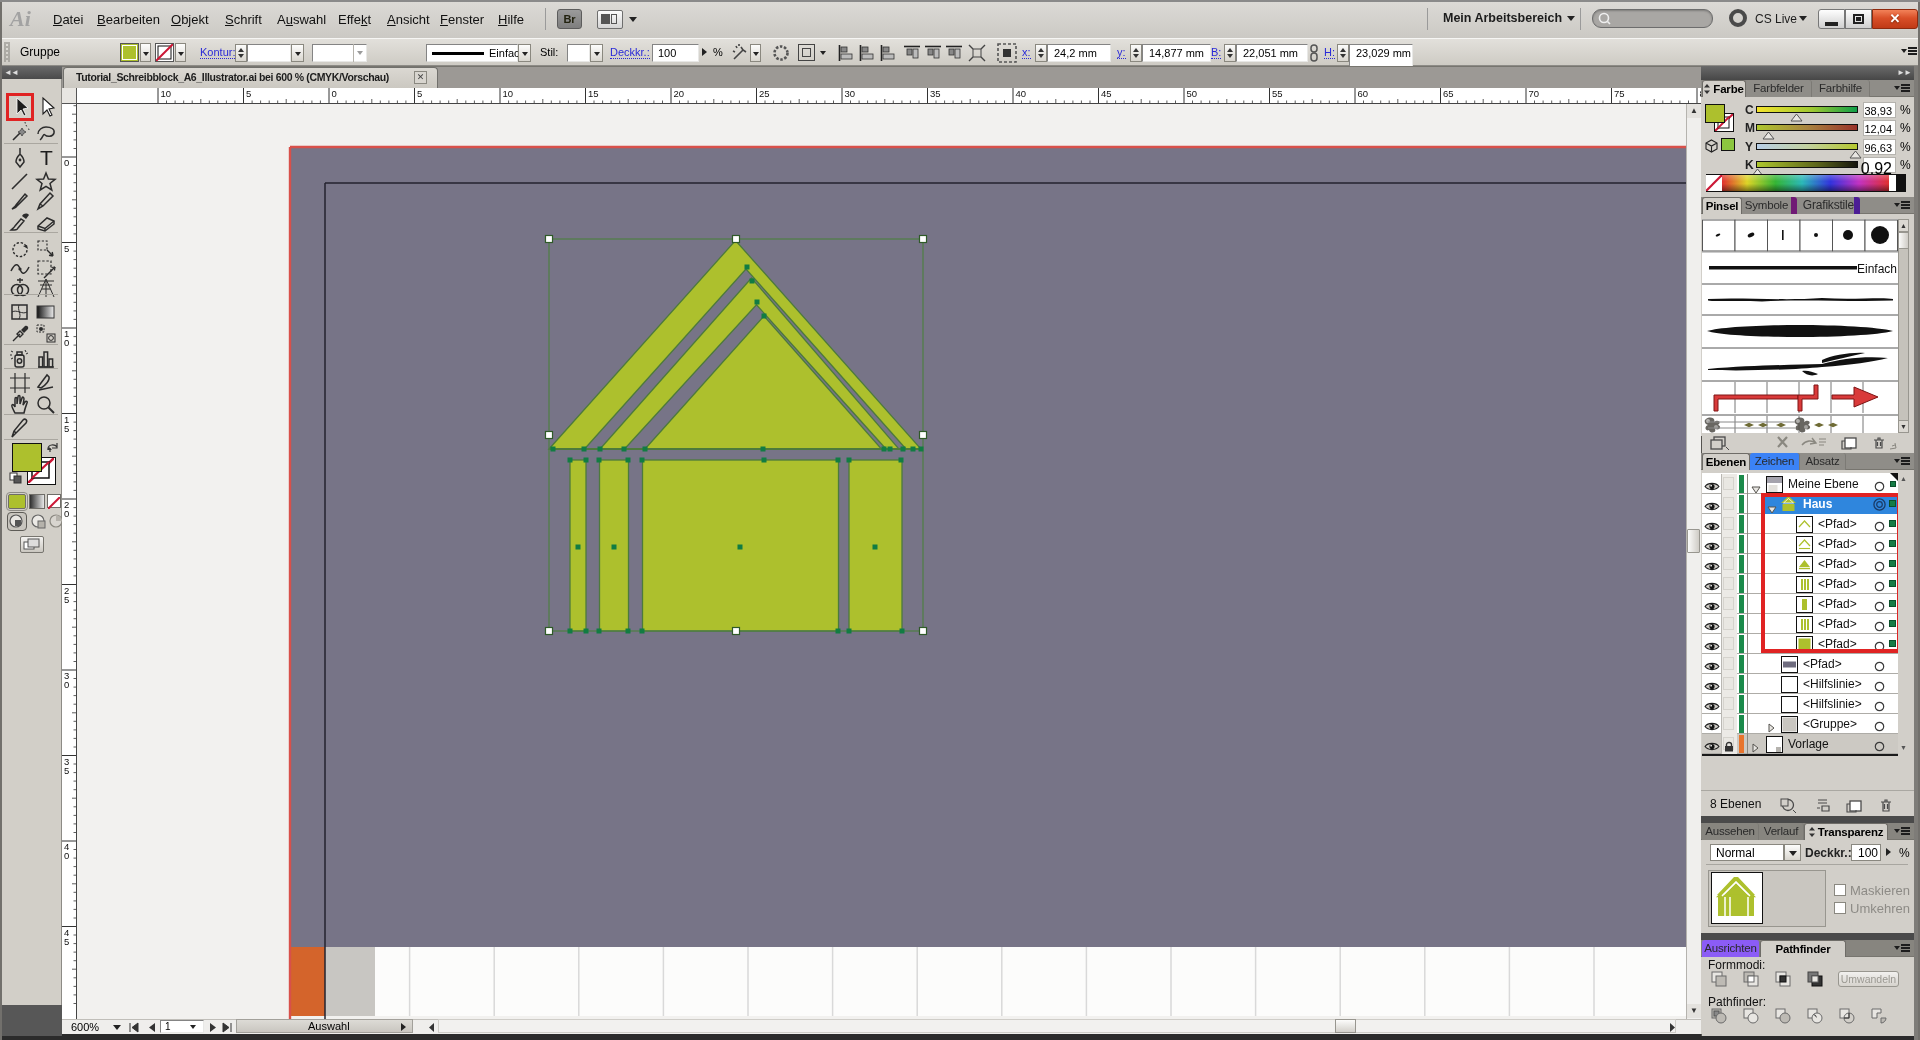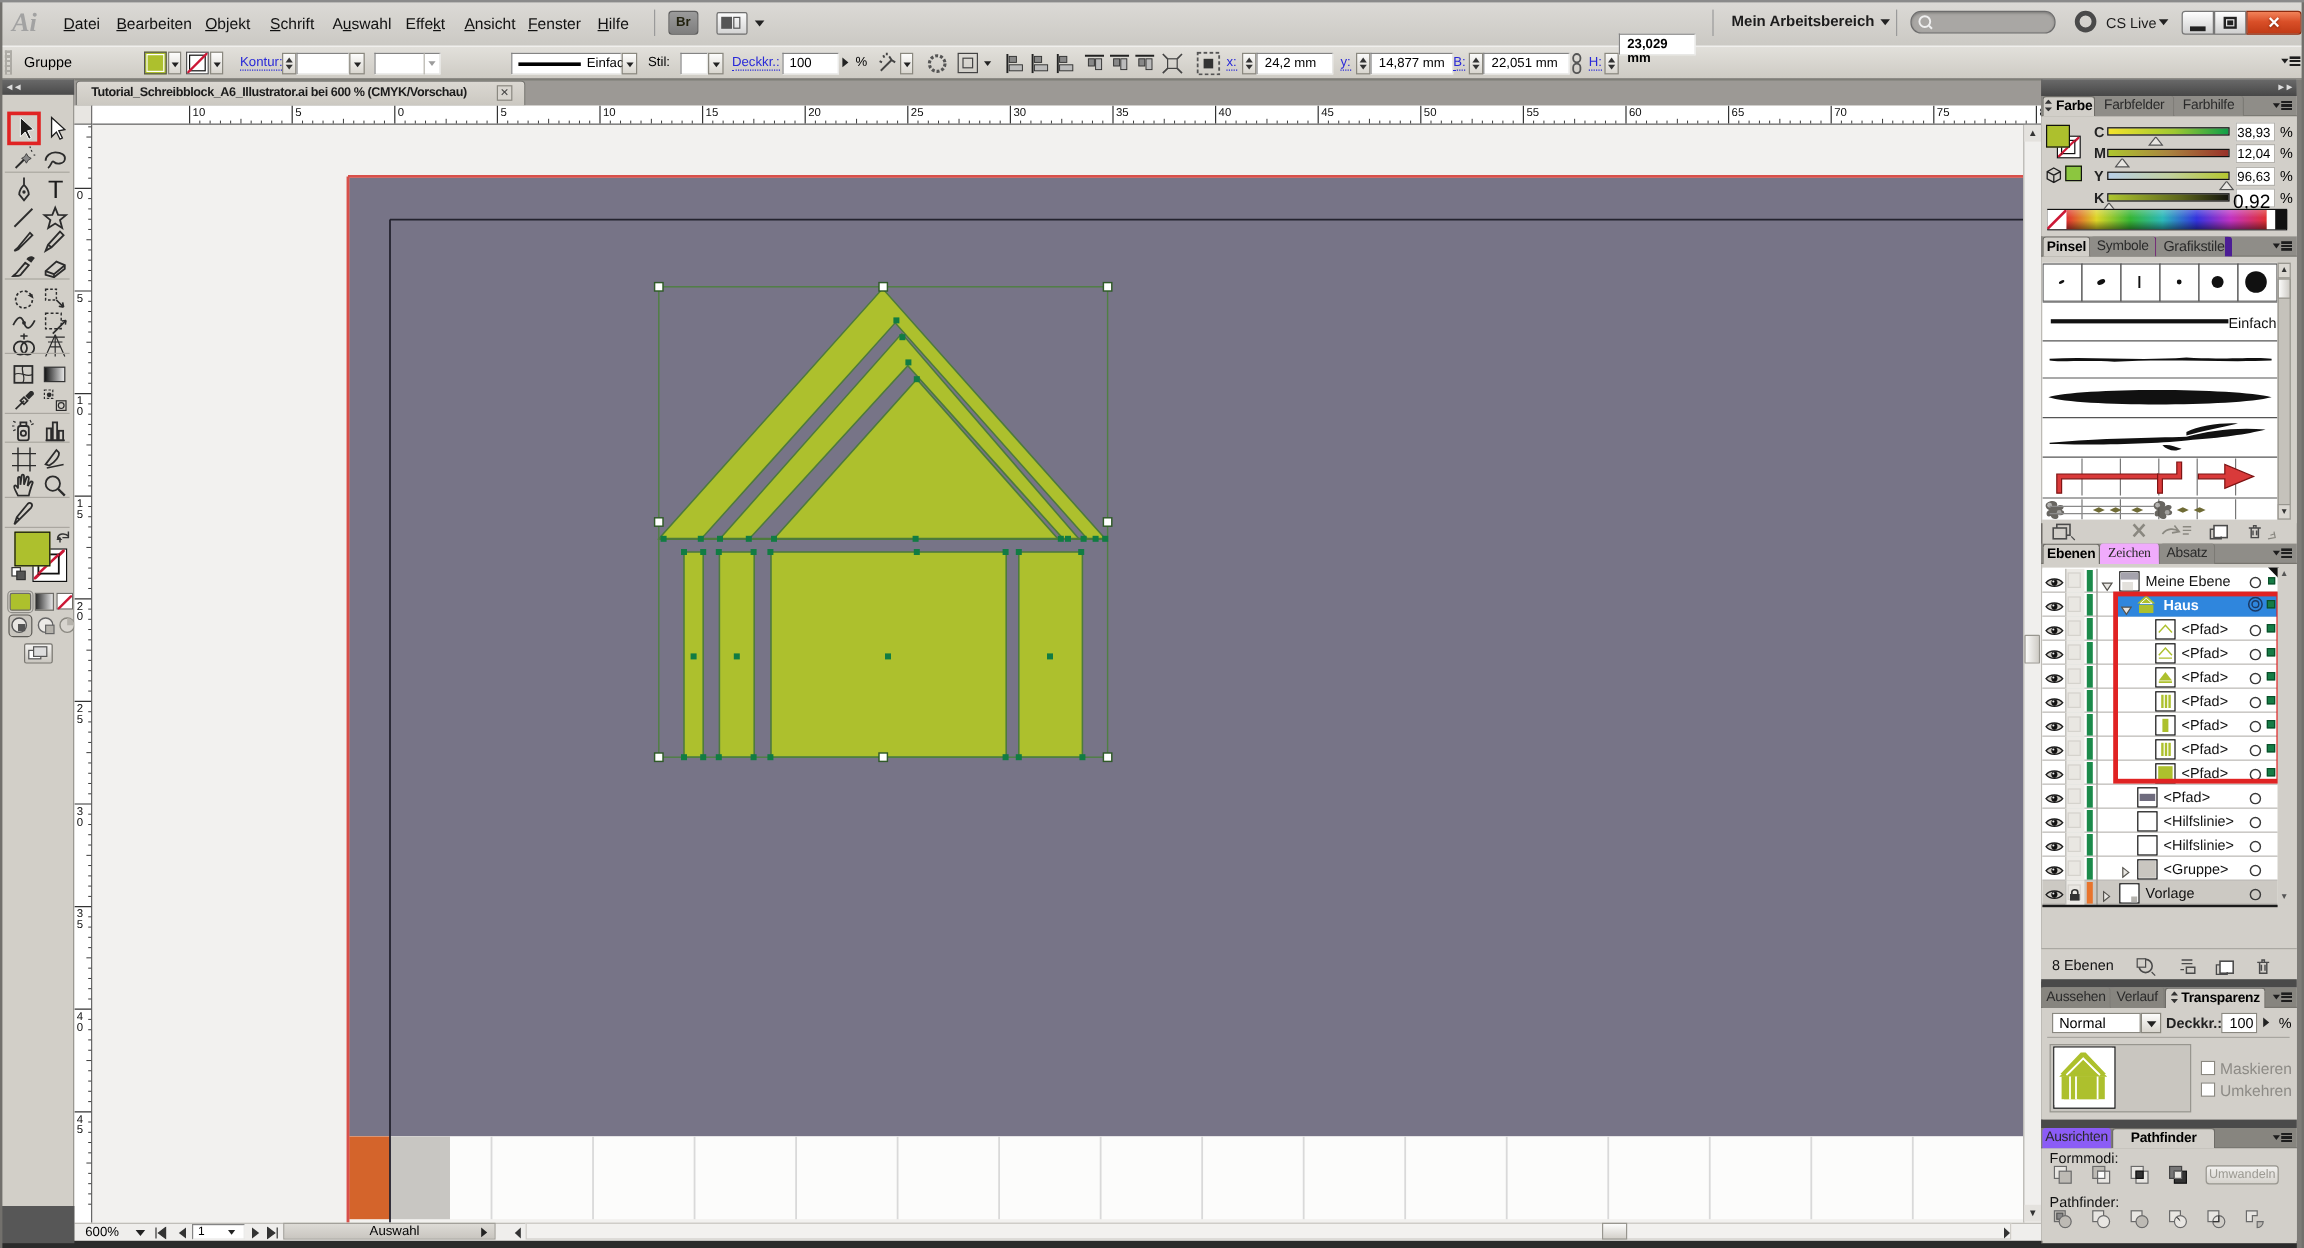--- a/index.html
+++ b/index.html
@@ -166,21 +166,21 @@
 <div class="abs spin" style="left:1224px;top:44px;"></div>
 <div class="abs sunken" style="left:1236px;top:44px;width:72px;height:18px;">
     <span class="lbl" style="position:absolute;left:6px;top:2px;">22,051 mm</span>
   </div>
 <svg class="abs" width="12" height="18" style="left:1308px;top:44px;">
     <rect x="3" y="1" width="6" height="7" rx="3" fill="none" stroke="#555" stroke-width="1.5"></rect>
     <rect x="3" y="9" width="6" height="8" rx="3" fill="none" stroke="#555" stroke-width="1.5"></rect>
   </svg>
 <div class="abs blbl" style="left:1324px;top:46px;">H:</div>
 <div class="abs spin" style="left:1337px;top:44px;"></div>
-<div class="abs sunken" style="left:1349px;top:28px;width:64px;height:18px;font-weight:bold;">
+<div class="abs sunken" style="left:1349px;top:44px;width:64px;height:31px;">
     <span class="lbl" style="position:absolute;left:6px;top:2px;">23,029 mm</span>
   </div>
 <div class="pmenu" style="left:1901px;top:46px;"></div>
 <div class="abs" style="left:0;top:66px;width:62px;height:970px;background:#d2cfc8;border-right:1px solid #8d8b86;"></div>
 <div class="abs" style="left:0;top:66px;width:62px;height:13px;background:linear-gradient(#6a6a6a,#4a4a4a);"></div>
 <div class="abs" style="left:4px;top:68px;font-size:8px;color:#ddd;letter-spacing:-1px;">◄◄</div>
 <svg class="abs" width="24" height="24" style="left:8px;top:96px;">
     <path d="M9 2 L9 18 L13 14 L16 20 L18 19 L15 13 L20 12 Z" fill="#1d1d1d" stroke="#fff" stroke-width="0.8"></path>
   </svg>
 <svg class="abs" width="24" height="24" style="left:34px;top:96px;">
@@ -862,21 +862,21 @@
 <div class="abs" style="left:1706px;top:174px;width:200px;height:18px;border:1px solid #111;background:#fff;"></div>
 <div class="abs" style="left:1722px;top:175px;width:167px;height:16px;background:linear-gradient(rgba(255,255,255,0.25),rgba(255,255,255,0) 40%,rgba(0,0,0,0) 55%,rgba(0,0,0,0.45)),linear-gradient(90deg,#e03030,#ddd528 15%,#35b535 32%,#2cb8b8 48%,#3333dd 65%,#c233c2 82%,#e03030 100%);"></div>
 <svg class="abs" width="16" height="16" style="left:1706px;top:175px;">
     <rect width="16" height="16" fill="#fff"></rect>
     <line x1="0" y1="16" x2="16" y2="0" stroke="#cc1836" stroke-width="2.2"></line>
   </svg>
 <div class="abs" style="left:1889px;top:175px;width:7px;height:16px;background:#fff;"></div>
 <div class="abs" style="left:1896px;top:175px;width:10px;height:16px;background:#111;"></div>
 <div class="abs" style="left:1701px;top:197px;width:213px;height:17px;background:#8f8d88;border-bottom:1px solid #77756f;"></div>
 <div class="abs" style="left:1702px;top:197px;width:40px;height:17px;border:1px solid #6e6c67;border-bottom:none;background:#d2cfc9;color:#000;font-size:11.5px;font-weight:bold;text-align:center;line-height:17px;letter-spacing:-0.2px;border-radius:3px 3px 0 0;white-space:nowrap;overflow:hidden;">Pinsel</div>
-<div class="abs" style="left:1742px;top:197px;width:55px;height:17px;border-right:1px solid #701a75;background:#8f8d88;color:#2a2a2a;font-size:11.5px;font-weight:normal;text-align:center;line-height:17px;letter-spacing:-0.2px;border-radius:3px 3px 0 0;white-space:nowrap;overflow:hidden;">Symbole</div>
+<div class="abs" style="left:1742px;top:197px;width:55px;height:17px;border-right:6px solid #701a75;background:#8f8d88;color:#2a2a2a;font-size:11.5px;font-weight:normal;text-align:center;line-height:17px;letter-spacing:-0.2px;border-radius:3px 3px 0 0;white-space:nowrap;overflow:hidden;">Symbole</div>
 <div class="abs" style="left:1797px;top:197px;width:63px;height:17px;border-right:6px solid #4c1d95;background:#8f8d88;color:#2a2a2a;font-size:12px;font-weight:normal;text-align:right;line-height:17px;letter-spacing:-0.2px;border-radius:3px 3px 0 0;white-space:nowrap;overflow:hidden;">Grafikstile</div>
 <div class="pmenu" style="left:1894px;top:200px;"></div>
 <div class="abs" style="left:1701px;top:214px;width:213px;height:222px;background:#d2cfc9;"></div>
 <svg class="abs" width="196" height="214" style="left:1702px;top:219px;background:#fff;">
     <rect x="0.5" y="1" width="32.5" height="31" fill="#fff" stroke="#555"></rect>
     <rect x="33.0" y="1" width="32.5" height="31" fill="#fff" stroke="#555"></rect>
     <rect x="65.5" y="1" width="32.5" height="31" fill="#fff" stroke="#555"></rect>
     <rect x="98.0" y="1" width="32.5" height="31" fill="#fff" stroke="#555"></rect>
     <rect x="130.5" y="1" width="32.5" height="31" fill="#fff" stroke="#555"></rect>
     <rect x="163.0" y="1" width="32.5" height="31" fill="#fff" stroke="#555"></rect>
@@ -941,21 +941,21 @@
     <path d="M76 3 l9 10 M85 3 l-9 10" stroke="#8a8880" stroke-width="2.2"></path>
     <path d="M100 11 C104 6 110 6 114 9 M110 4 l4 5 -6 1" fill="none" stroke="#8a8880" stroke-width="1.4"></path>
     <path d="M117 5 h7 M117 8 h7 M117 11 h5" stroke="#8a8880" stroke-width="1.2"></path>
     <rect x="143" y="4" width="11" height="10" fill="#fff" stroke="#4a4a4a" stroke-width="1.3"></rect>
     <path d="M143 7 h-3 v8 h9 v-2" fill="none" stroke="#4a4a4a" stroke-width="1.2"></path>
     <path d="M172 6 h10 M174 6 v8 h6 v-8 M176 4 h2 v2 h-2 Z M175.5 8 v4 M178.5 8 v4" fill="none" stroke="#4a4a4a" stroke-width="1.2"></path>
     <path d="M188 15 l6 -1 -1 -5 M190 12 l3 -1" stroke="#88867f" stroke-width="1" fill="none"></path>
   </svg>
 <div class="abs" style="left:1701px;top:453px;width:213px;height:17px;background:#8f8d88;border-bottom:1px solid #77756f;"></div>
 <div class="abs" style="left:1702px;top:453px;width:48px;height:17px;border:1px solid #6e6c67;border-bottom:none;background:#d2cfc9;color:#000;font-size:11.5px;font-weight:bold;text-align:center;line-height:17px;letter-spacing:-0.2px;border-radius:3px 3px 0 0;white-space:nowrap;overflow:hidden;">Ebenen</div>
-<div class="abs" style="left:1750px;top:453px;width:50px;height:17px;border-right:1px solid #7c7a75;background:#f0abfc;color:#2a2a2a;font-size:11.5px;font-weight:normal;text-align:center;line-height:17px;letter-spacing:-0.2px;border-radius:3px 3px 0 0;white-space:nowrap;overflow:hidden;font-family:Liberation Serif, serif;">Zeichen</div>
+<div class="abs" style="left:1750px;top:453px;width:50px;height:17px;border-right:1px solid #7c7a75;background:#3b82f6;color:#2a2a2a;font-size:11.5px;font-weight:normal;text-align:center;line-height:17px;letter-spacing:-0.2px;border-radius:3px 3px 0 0;white-space:nowrap;overflow:hidden;">Zeichen</div>
 <div class="abs" style="left:1800px;top:453px;width:46px;height:17px;border-right:1px solid #7c7a75;background:#8f8d88;color:#2a2a2a;font-size:11.5px;font-weight:normal;text-align:center;line-height:17px;letter-spacing:-0.2px;border-radius:3px 3px 0 0;white-space:nowrap;overflow:hidden;">Absatz</div>
 <div class="pmenu" style="left:1894px;top:456px;"></div>
 <div class="abs" style="left:1701px;top:470px;width:213px;height:348px;background:#d2cfc9;"></div>
 <div class="abs" style="left:1702px;top:473px;width:196px;height:281px;background:#fff;"></div>
 <div class="abs" style="left:1702px;top:473.5px;width:196px;height:20px;background:#fff;border-bottom:1px solid #aeaca7;"></div>
 <div class="abs" style="left:1704px;top:477.5px;"><svg width="16" height="11" viewBox="0 0 15 10">
       <path d="M1 5 C4 1.2 11 1.2 14 5 C11 8.8 4 8.8 1 5 Z" fill="#cfccc6" stroke="#1e1e1e" stroke-width="1.1"></path>
       <circle cx="7.5" cy="5" r="2.4" fill="#111"></circle>
       <circle cx="6.7" cy="4.2" r="0.8" fill="#f2f2f2"></circle>
     </svg></div>

